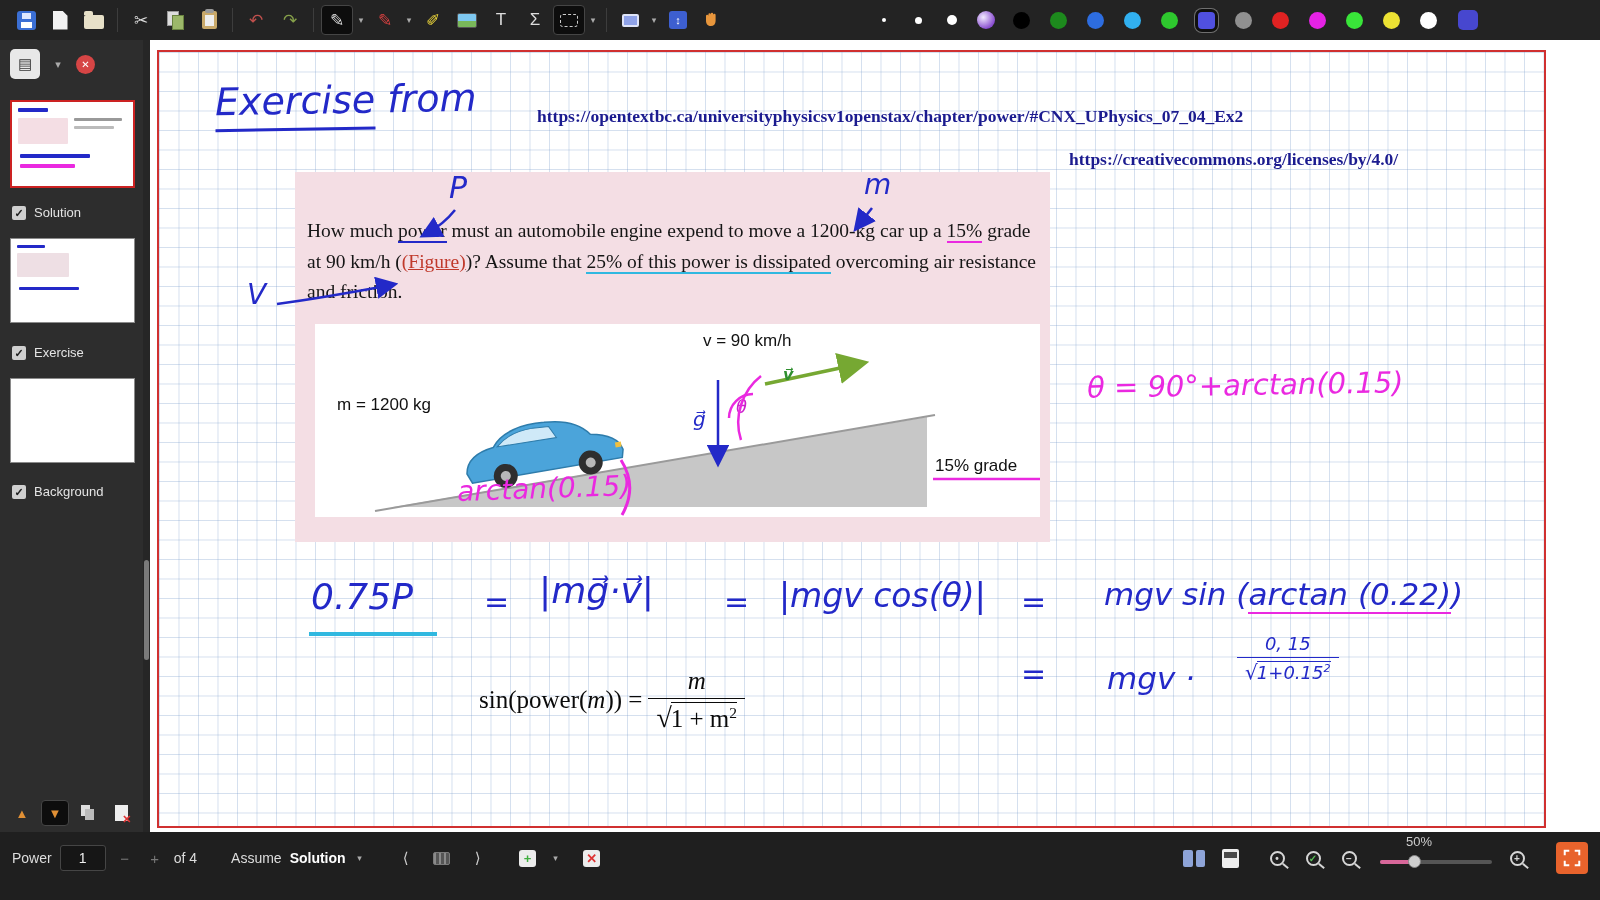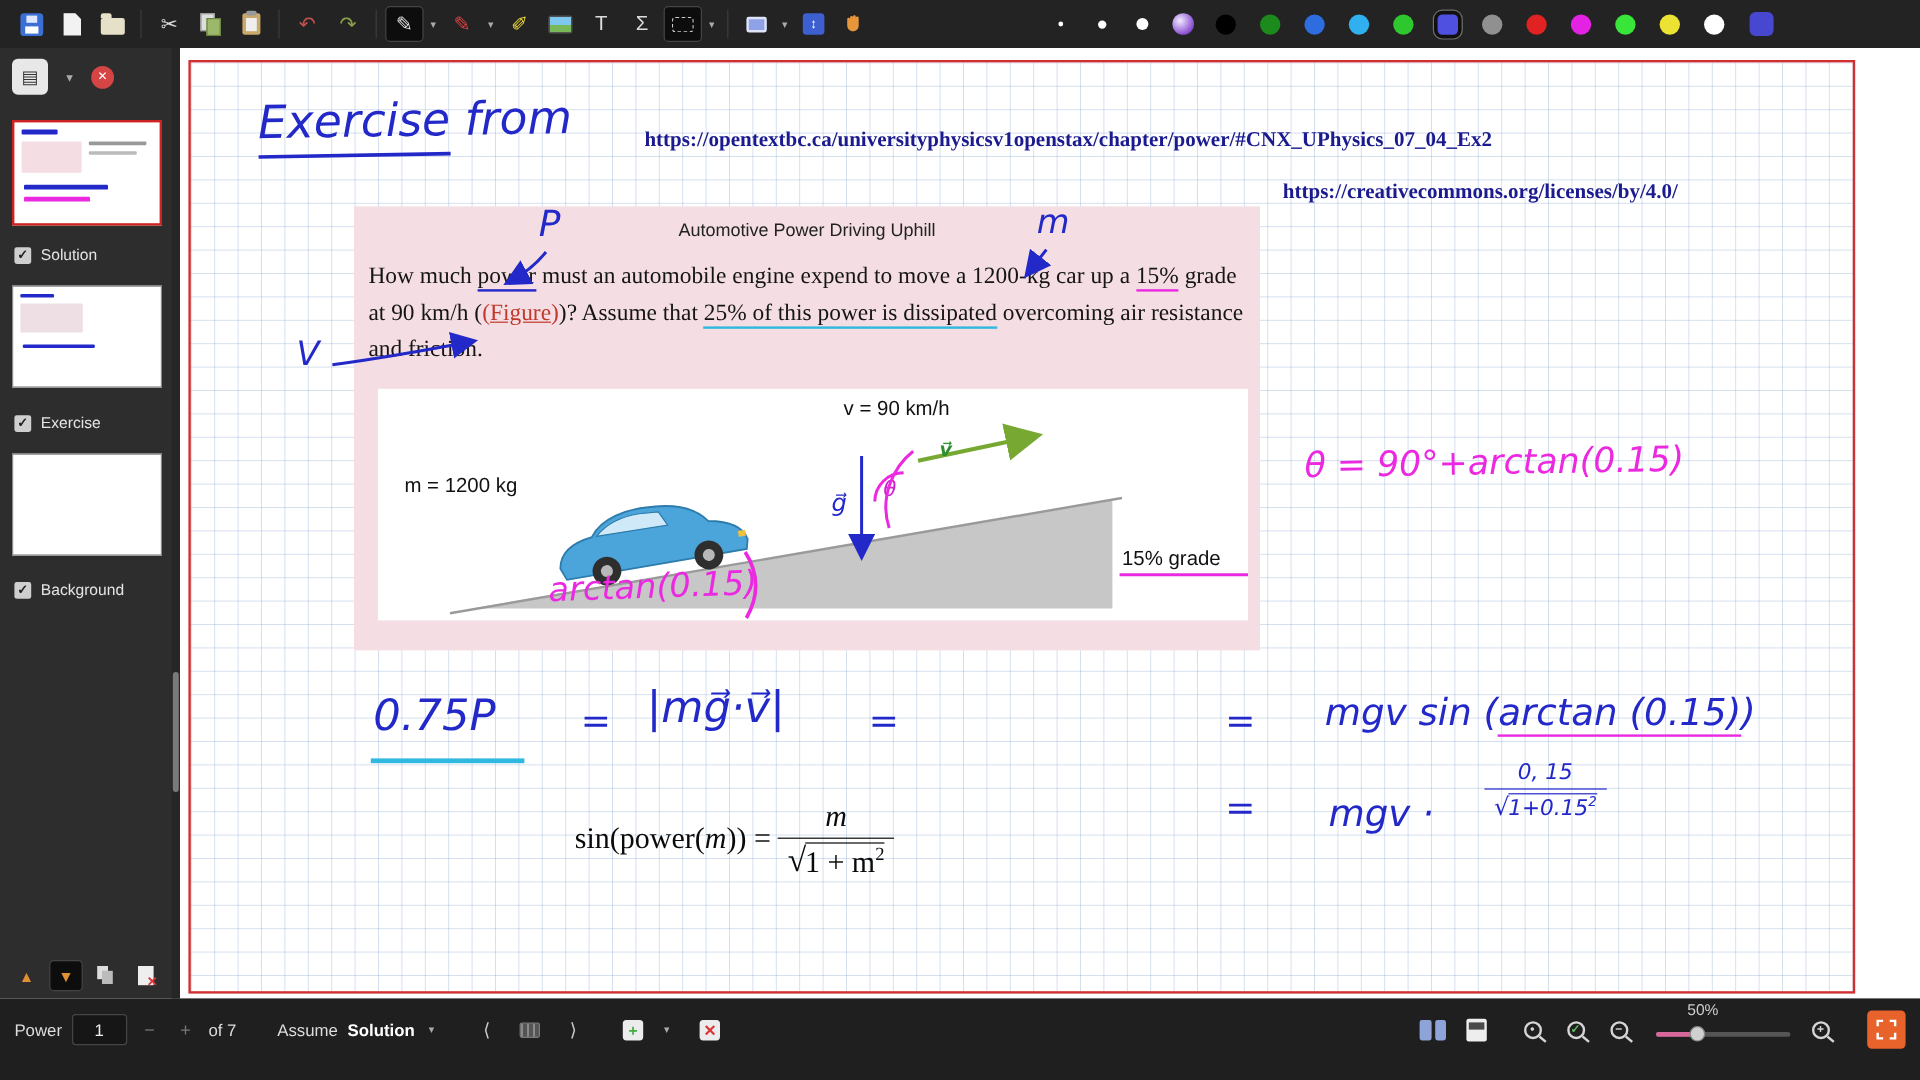--- a/index.html
+++ b/index.html
@@ -287,21 +287,20 @@
 
       <div class="abs hw heading" style="left:56px;top:26px">
         <span class="uword">Exercise</span>
         <span>from</span>
       </div>
 
       <div class="abs url" style="left:378px;top:54px">https://opentextbc.ca/universityphysicsv1openstax/chapter/power/#CNX_UPhysics_07_04_Ex2</div>
       <div class="abs url" style="left:910px;top:97px">https://creativecommons.org/licenses/by/4.0/</div>
 
       <div class="abs z20" id="pinkbox">
-        <div class="prob-title">Automotive Power Driving Uphill</div>
         <p class="prob-body"><span>How much </span><span class="u-blue">power</span><span> must an automobile engine expend to move a 1200-kg car up a </span><span class="u-mag">15%</span><span> grade at </span><span>90 km/h</span><span> (</span><span class="link-red">(Figure)</span><span>)? Assume that </span><span class="u-cyan">25% of this power is dissipated</span><span> overcoming air resistance and friction.</span></p>
 
         <div class="figbox">
           <svg class="fig" viewBox="0 0 725 193">
             <defs>
               <marker id="mgrn" markerWidth="9" markerHeight="9" refX="6" refY="4.5" orient="auto">
                   <path d="M0,0 L9,4.5 L0,9 z" fill="#76a832"></path>
                 </marker>
               <marker id="mblu" markerWidth="9" markerHeight="9" refX="6" refY="4.5" orient="auto">
                   <path d="M0,0 L9,4.5 L0,9 z" fill="#2329c8"></path>
@@ -338,22 +337,23 @@
       <span class="abs hw z20" style="left:705px;top:116px;font-size:28px">m</span>
       <span class="abs hw z20" style="left:88px;top:226px;font-size:28px">V</span>
       <span class="abs hwm z20" style="left:298px;top:420px;font-size:28px;transform:rotate(-2deg)">arctan(0.15)</span>
       <span class="abs hwm" style="left:928px;top:316px;font-size:29px;transform:rotate(-1deg)">θ = 90°+arctan(0.15)</span>
 
       <span class="abs hw" style="left:152px;top:524px;font-size:36px">0.75P</span>
       <div class="abs" style="left:150px;top:580px;width:128px;height:4px;background:#30b8e0"></div>
       <span class="abs hw" style="left:325px;top:532px;font-size:30px">=</span>
       <span class="abs hw" style="left:380px;top:518px;font-size:36px">|mg⃗·v⃗|</span>
       <span class="abs hw" style="left:565px;top:532px;font-size:30px">=</span>
+      <span class="abs hw" style="left:620px;top:524px;font-size:33px">|mgv cos(θ)|</span>
       <span class="abs hw" style="left:862px;top:532px;font-size:30px">=</span>
-      <span class="abs hw" style="left:945px;top:524px;font-size:31px"><span>mgv sin (</span><span class="u-mag">arctan (0.15)</span><span>)</span></span>
+      <span class="abs hw" style="left:945px;top:524px;font-size:31px"><span>mgv sin (</span><span class="u-mag">arctan (0.22)</span><span>)</span></span>
 
       <div class="abs mathline" style="left:320px;top:615px">
         <span><span>sin(power(</span><i>m</i><span>)) =</span></span>
         <span class="frac">
           <span class="num"><i>m</i></span>
           <span class="den">
               <span class="rad">√</span>
               <span class="ol"><span>1 + m</span><sup>2</sup></span>
             </span>
         </span>
@@ -383,21 +383,21 @@
 
     </div>
   </div>
 
   <div id="statusbar">
     <div class="sb-row">
       <span>Power</span>
       <input class="spin-input" value="1" style="">
       <span class="ghost">−</span>
       <span class="ghost">+</span>
-      <span>of 7</span>
+      <span>of 4</span>
     </div>
     <div class="sb-row" style="margin-left:34px">
       <span>Assume</span>
       <span class="bold">Solution</span>
       <span class="tb-chevron">▾</span>
     </div>
     <div class="sb-row" style="margin-left:26px">
       <span class="sb-ico">⟨</span>
       <span class="sb-ico">
           <span class="icon-grid"></span>

